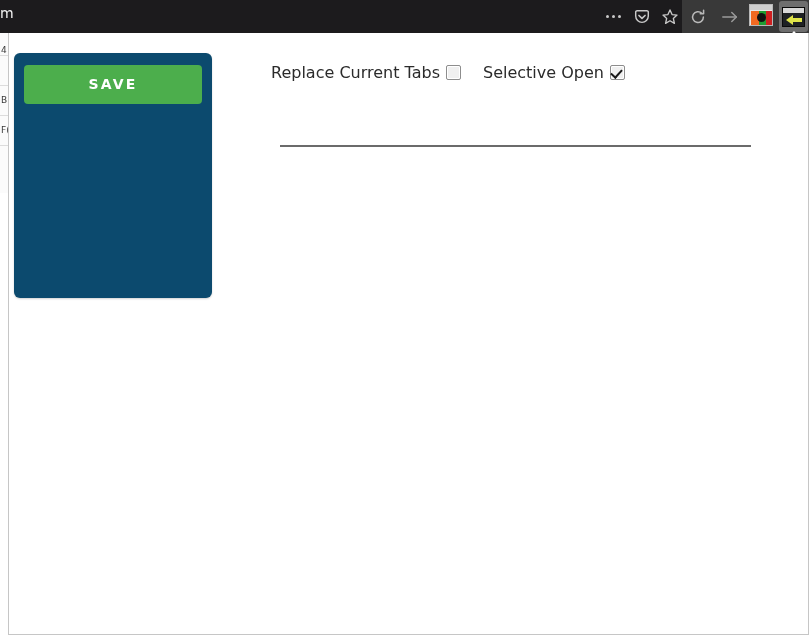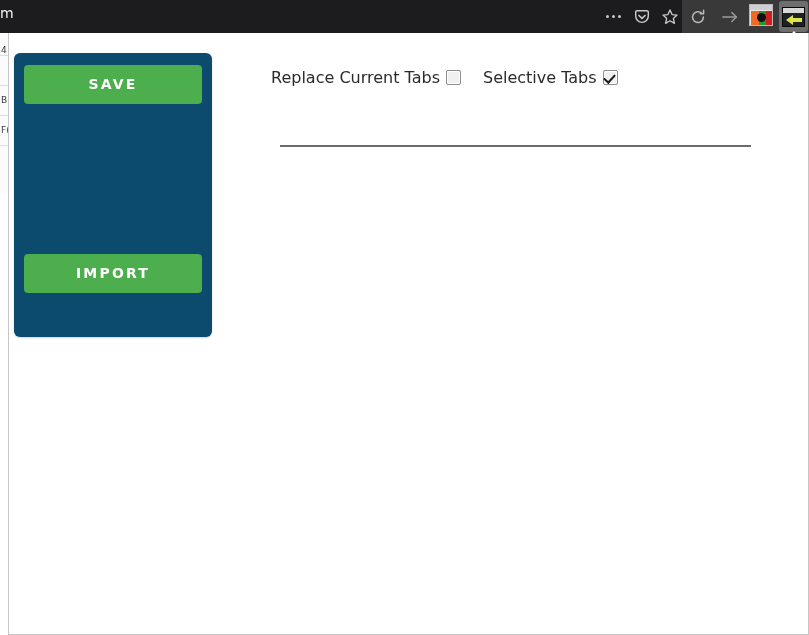--- a/index.html
+++ b/index.html
@@ -155,21 +155,21 @@
   .btn-orange { background: #ffb300; }
   .btn-gap-sm { height: 16px; }
   .btn-gap-lg { height: 118px; }
 
   
   #options-area {
     position: absolute; left: 262px; top: 30px;
     width: 480px;
   }
   #options-row {
-    display: flex; align-items: center;
+    display: flex; align-items: flex-start;
     height: 28px;
   }
   .option-group {
     display: flex; align-items: center;
   }
   .option-label {
     font-family: "DejaVu Sans", sans-serif;
     font-size: 16px;
     color: #2b2b2b;
     margin-right: 6px;
@@ -279,39 +279,38 @@
 <div id="popup-panel">
 
   <div id="button-column">
     <button class="action-button btn-green">SAVE</button>
     <div class="btn-gap-sm"></div>
 
     <div class="btn-gap-sm"></div>
 
     <div class="btn-gap-lg"></div>
 
-    <button class="action-button btn-green">IMPORT</button>
     <div class="btn-gap-sm"></div>
 
     <div class="btn-gap-sm"></div>
 
   </div>
 
   <div id="options-area">
     <div id="options-row">
 
       <div class="option-group">
         <span class="option-label">Replace Current Tabs</span>
         <span class="checkbox"></span>
       </div>
 
       <div class="option-spacer"></div>
 
       <div class="option-group">
-        <span class="option-label">Selective Tabs</span>
+        <span class="option-label">Selective Open</span>
         <span class="checkbox checked"></span>
       </div>
 
     </div>
   </div>
 
   <div id="options-divider"></div>
 
 </div>
 

